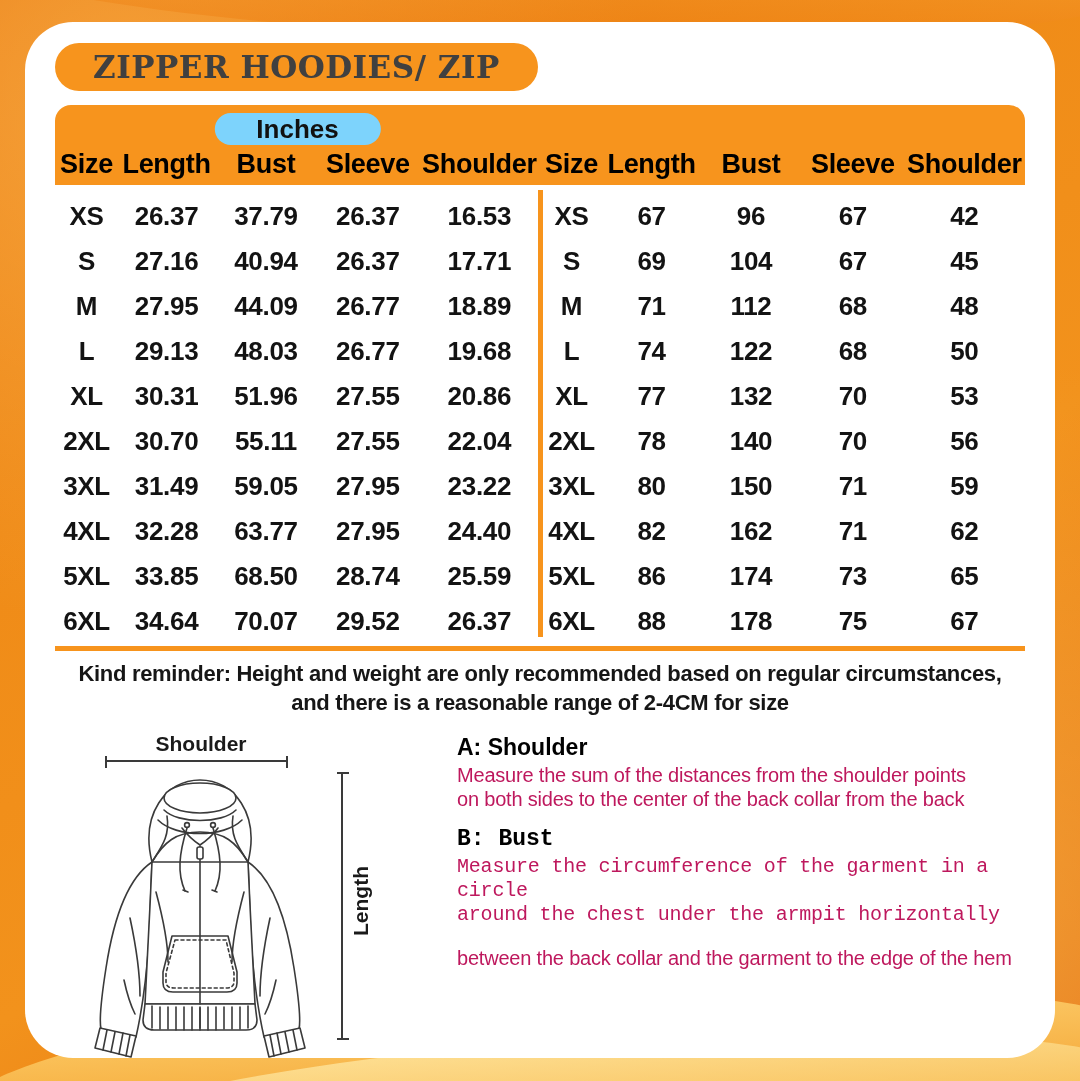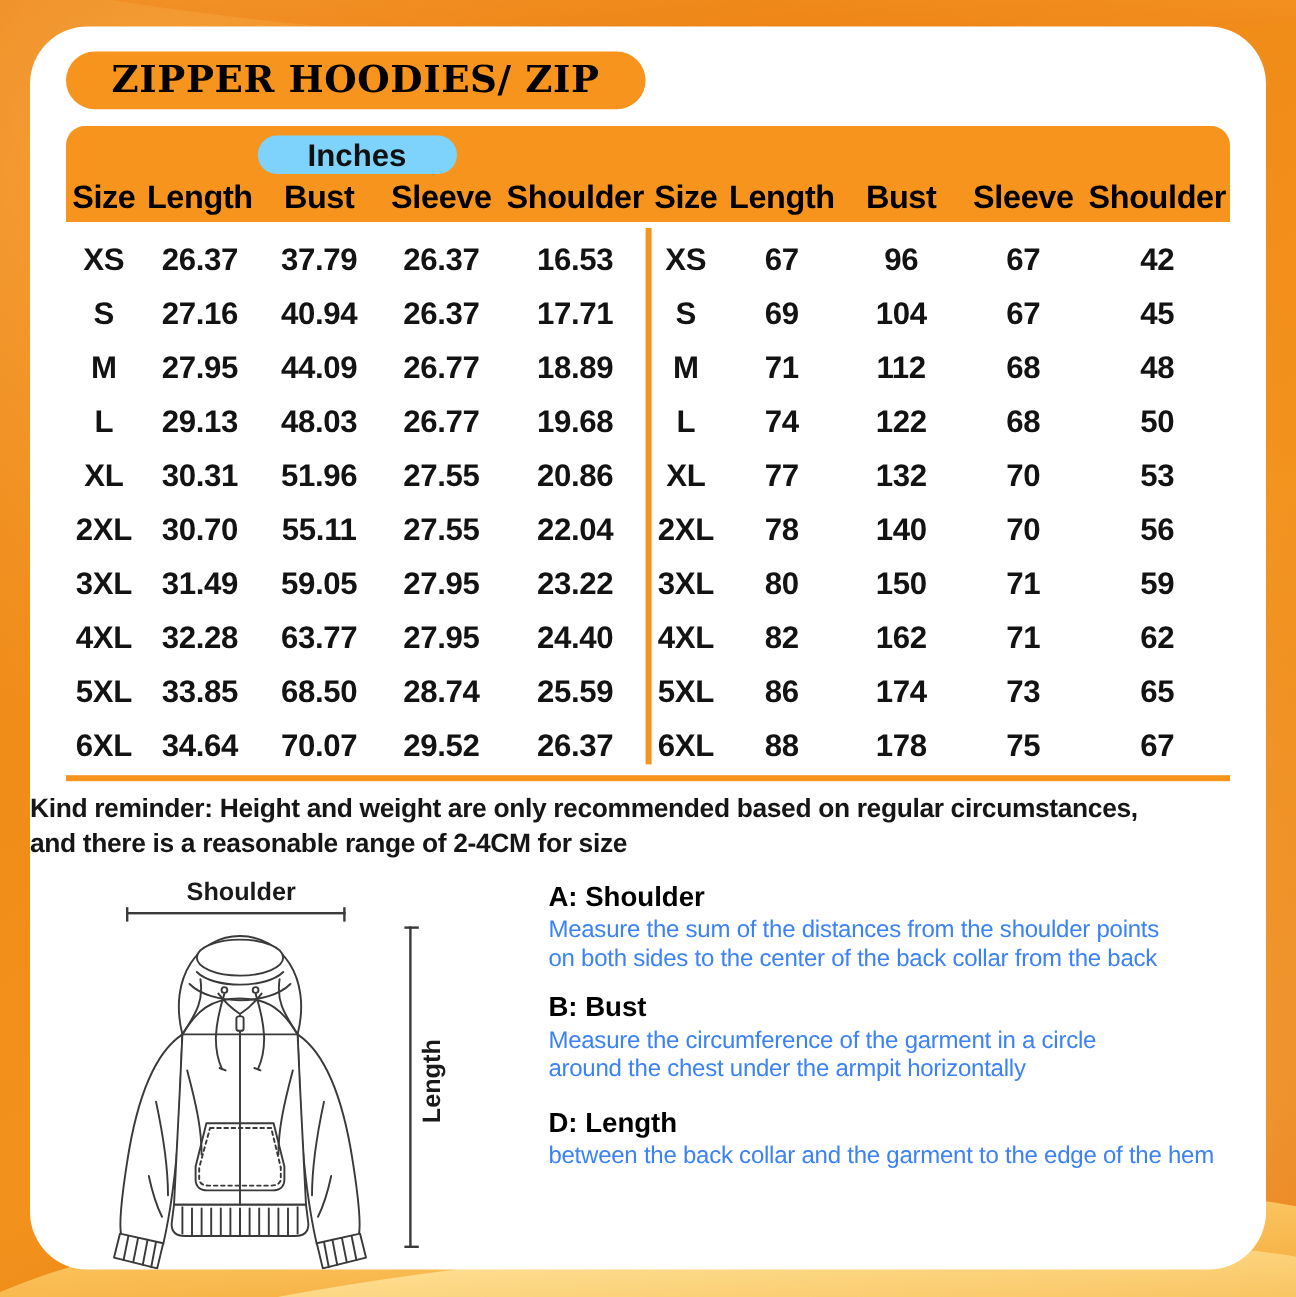--- a/index.html
+++ b/index.html
@@ -20,21 +20,21 @@
   .card {
     position:absolute; left:25px; top:22px; width:1030px; height:1036px;
     background:#ffffff; border-radius:48px; z-index:2;
   }
 
   .title-pill {
     position:absolute; left:30px; top:21px; height:48px;
     background:#F7941D; border-radius:26px; padding:0 38px;
     display:inline-flex; align-items:center;
     font-family:"DejaVu Serif", serif; font-weight:700; font-size:31px;
-    color:#000000; letter-spacing:.5px; white-space:nowrap;
+    color:#404040; letter-spacing:.5px; white-space:nowrap;
   }
 
   .size-table { position:absolute; left:30px; top:83px; width:970px; height:541px; }
   .table-header {
     position:absolute; left:0; top:0; right:0; height:80px;
     background:#F7941D; border-radius:16px 16px 0 0; display:flex;
   }
   .header-half { position:relative; flex:1 1 50%; }
   .unit-pill {
     position:absolute; top:8px; left:50%; transform:translateX(-50%);
@@ -49,41 +49,41 @@
   }
   .table-body { position:absolute; left:0; right:0; top:80px; bottom:0; display:flex; }
   .data-grid {
     width:50%; display:grid; grid-template-columns:13% 20% 21% 21% 25%;
     grid-auto-rows:45px; align-items:center; text-align:center;
     padding-top:9px; font-size:26px; font-weight:700; color:#131313; letter-spacing:-.3px;
   }
   .v-divider { position:absolute; left:calc(50% - 2px); top:85px; width:5px; height:447px; background:#F7941D; }
   .h-divider { position:absolute; left:30px; top:624px; width:970px; height:5px; background:#F7941D; }
 
-  .reminder { position:absolute; left:0; right:0; top:637px; text-align:left;
+  .reminder { position:absolute; left:0; right:0; top:637px; text-align:center;
     font-size:22px; line-height:29px; font-weight:700; color:#161616; letter-spacing:-.3px; }
 
   .diagram { position:absolute; left:35px; top:706px; width:400px; height:330px; }
   .shoulder-label { position:absolute; left:51px; top:4px; width:180px; text-align:center;
     font-size:21px; font-weight:600; color:#1a1a1a; }
   .shoulder-line { position:absolute; left:45px; top:32px; width:183px; height:0; border-top:2px solid #3a3a3a; }
   .shoulder-line::before, .shoulder-line::after { content:""; position:absolute; top:-6px; width:2px; height:12px; background:#3a3a3a; }
   .shoulder-line::before { left:0; } .shoulder-line::after { right:0; }
   .hoodie-svg { position:absolute; left:30px; top:42px; width:220px; height:288px; }
   .length-line { position:absolute; left:281px; top:44px; width:0; height:268px; border-left:2px solid #3a3a3a; }
   .length-line::before, .length-line::after { content:""; position:absolute; left:-6px; width:12px; height:2px; background:#3a3a3a; }
   .length-line::before { top:0; } .length-line::after { bottom:0; }
   .length-label { position:absolute; left:242px; top:160px; width:120px; height:26px; text-align:center;
     transform:rotate(-90deg); font-size:21px; font-weight:600; color:#1a1a1a; }
 
   .instructions { position:absolute; left:432px; top:712px; width:580px; }
   .instr-block { margin-bottom:15px; }
-  .instr-block.gap-lg { margin-bottom:19px; }
+  .instr-block.gap-lg { margin-bottom:19px;font-family:Liberation Mono, monospace; }
   .instr-heading { font-size:23px; line-height:27px; font-weight:700; color:#000000; margin-bottom:2px; }
-  .instr-line { font-size:20px; line-height:24px; color:#3b82f6; letter-spacing:-.2px; }
+  .instr-line { font-size:20px; line-height:24px; color:#be185d; letter-spacing:-.2px; }
 </style>
 </head>
 <body>
 
 <div class="bg-band band3"></div>
 <div class="bg-band band1"></div>
 <div class="bg-band band2"></div>
 
 <div class="card">
 
@@ -281,18 +281,17 @@
         <div class="instr-heading">A: Shoulder</div>
         <div class="instr-line">Measure the sum of the distances from the shoulder points</div>
         <div class="instr-line">on both sides to the center of the back collar from the back</div>
       </div>
       <div class="instr-block gap-lg">
         <div class="instr-heading">B: Bust</div>
         <div class="instr-line">Measure the circumference of the garment in a circle</div>
         <div class="instr-line">around the chest under the armpit horizontally</div>
       </div>
       <div class="instr-block">
-        <div class="instr-heading">D: Length</div>
         <div class="instr-line">between the back collar and the garment to the edge of the hem</div>
       </div>
     </div>
 
 </div>
 
 </body></html>

